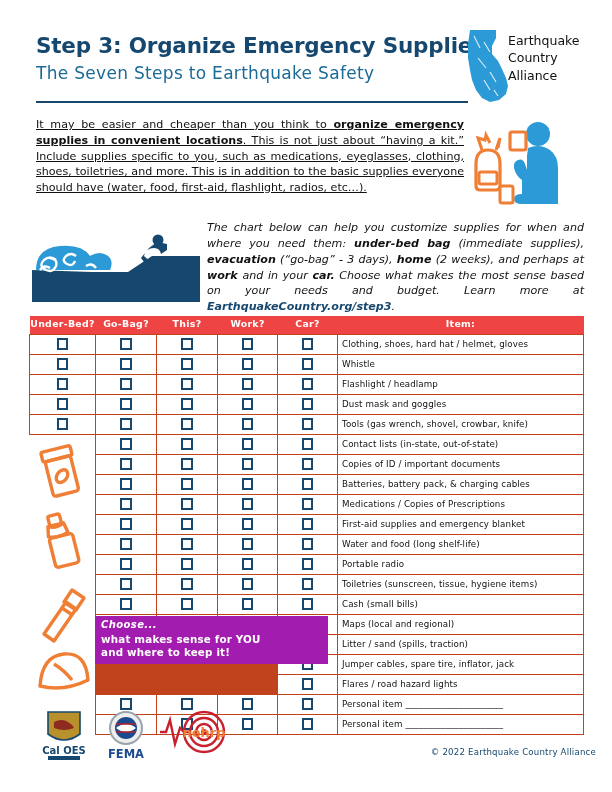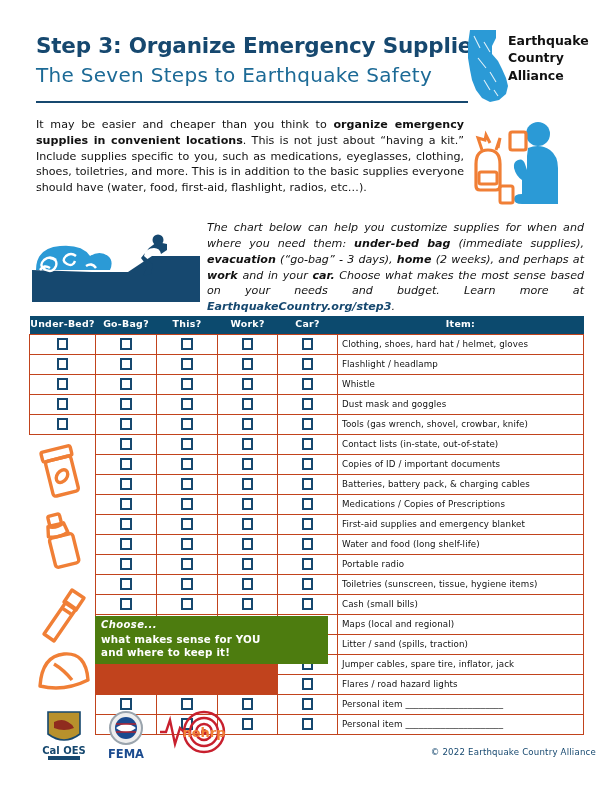--- a/index.html
+++ b/index.html
@@ -11,40 +11,40 @@
   }
   .page{position:absolute;inset:0;}
 
   
   .header{position:absolute;left:36px;top:34px;width:540px;}
   .title{
     font-size:21.5px;font-weight:bold;color:#16486f;
     letter-spacing:-0.2px;line-height:1.1;margin:0;
   }
   .subtitle{
-    font-size:20px;color:#1c6a96;margin:6px 0 0 0;
+    font-size:17px;color:#1c6a96;margin:6px 0 0 0;
     line-height:1.1;letter-spacing:0.3px;font-weight:normal;
   }
   .rule{
     position:absolute;left:36px;top:101px;width:432px;height:2px;
     background:#16486f;
   }
 
   
   .eca-logo{position:absolute;left:466px;top:28px;width:118px;height:76px;}
   .eca-logo .ca{position:absolute;left:0;top:0;}
   .eca-text{
     position:absolute;left:42px;top:4px;width:80px;
-    font-size:12.5px;font-weight:bold;color:#111;line-height:1.38;
+    font-size:12.5px;font-weight:normal;color:#111;line-height:1.38;
   }
 
   
   .intro{
     position:absolute;left:36px;top:117px;width:428px;
-    font-size:11.1px;color:#111;line-height:1.42;text-align:justify;
+    font-size:11.1px;color:#111;line-height:1.42;text-align:justify;text-decoration:underline;
   }
   .intro b{font-weight:bold;}
 
   
   .tsunami{position:absolute;left:32px;top:226px;width:168px;height:76px;}
 
   
   .person{position:absolute;left:466px;top:118px;width:112px;height:92px;}
 
   
@@ -54,21 +54,21 @@
   }
   .chart-intro b{font-weight:bold;}
   .chart-intro a{color:#16486f;font-weight:bold;text-decoration:none;}
 
   
   .tbl{
     position:absolute;left:29px;top:316px;width:554px;
     border-collapse:collapse;table-layout:fixed;
   }
   .tbl th{
-    background:#0c4a6e;color:#ffffff;font-size:9.4px;font-weight:bold;
+    background:#ef4444;color:#ffffff;font-size:9.4px;font-weight:bold;
     padding:3px 0 4px 0;line-height:1.12;letter-spacing:0.3px;
     border:none;vertical-align:middle;
   }
   .tbl td{
     height:16.3px;padding:0;border:1px solid #c1431d;
     text-align:center;vertical-align:middle;background:#fff;
   }
   .tbl td.item{
     text-align:left;padding-left:4px;font-size:8.7px;color:#111;
     letter-spacing:0.1px;white-space:nowrap;
@@ -80,21 +80,21 @@
     border:2px solid #16486f;background:#fff;box-sizing:content-box;
   }
 
   
   td.choose-cell{
     background:#c1431d;border:1px solid #c1431d;position:relative;
   }
 
   .choose-box{
     position:absolute;left:95px;top:616px;width:233px;height:48px;
-    background:#4d7c0f;color:#ffffff;z-index:5;
+    background:#a21caf;color:#ffffff;z-index:5;
     box-sizing:border-box;padding:2px 0 0 6px;
   }
   .choose-1{
     font-size:10px;font-weight:bold;font-style:italic;
     letter-spacing:0.4px;line-height:1.35;
   }
   .choose-2{
     font-size:10.3px;font-weight:bold;line-height:1.25;
     letter-spacing:0.2px;margin-top:1px;
   }
@@ -200,29 +200,29 @@
           <td><span class="cb"></span></td>
           <td><span class="cb"></span></td>
           <td class="item lastcol">Clothing, shoes, hard hat / helmet, gloves</td>
         </tr>
         <tr>
           <td><span class="cb"></span></td>
           <td><span class="cb"></span></td>
           <td><span class="cb"></span></td>
           <td><span class="cb"></span></td>
           <td><span class="cb"></span></td>
+          <td class="item lastcol">Whistle</td>
+        </tr>
+        <tr>
+          <td><span class="cb"></span></td>
+          <td><span class="cb"></span></td>
+          <td><span class="cb"></span></td>
+          <td><span class="cb"></span></td>
+          <td><span class="cb"></span></td>
           <td class="item lastcol">Flashlight / headlamp</td>
-        </tr>
-        <tr>
-          <td><span class="cb"></span></td>
-          <td><span class="cb"></span></td>
-          <td><span class="cb"></span></td>
-          <td><span class="cb"></span></td>
-          <td><span class="cb"></span></td>
-          <td class="item lastcol">Whistle</td>
         </tr>
         <tr>
           <td><span class="cb"></span></td>
           <td><span class="cb"></span></td>
           <td><span class="cb"></span></td>
           <td><span class="cb"></span></td>
           <td><span class="cb"></span></td>
           <td class="item lastcol">Dust mask and goggles</td>
         </tr>
         <tr>

